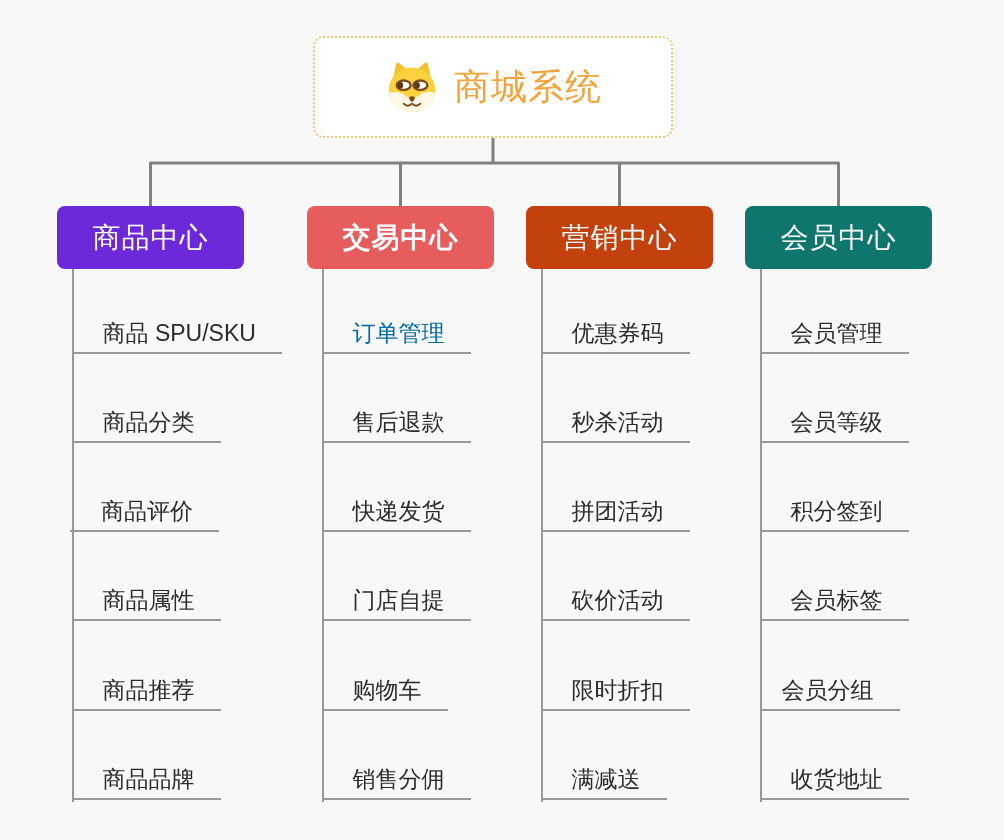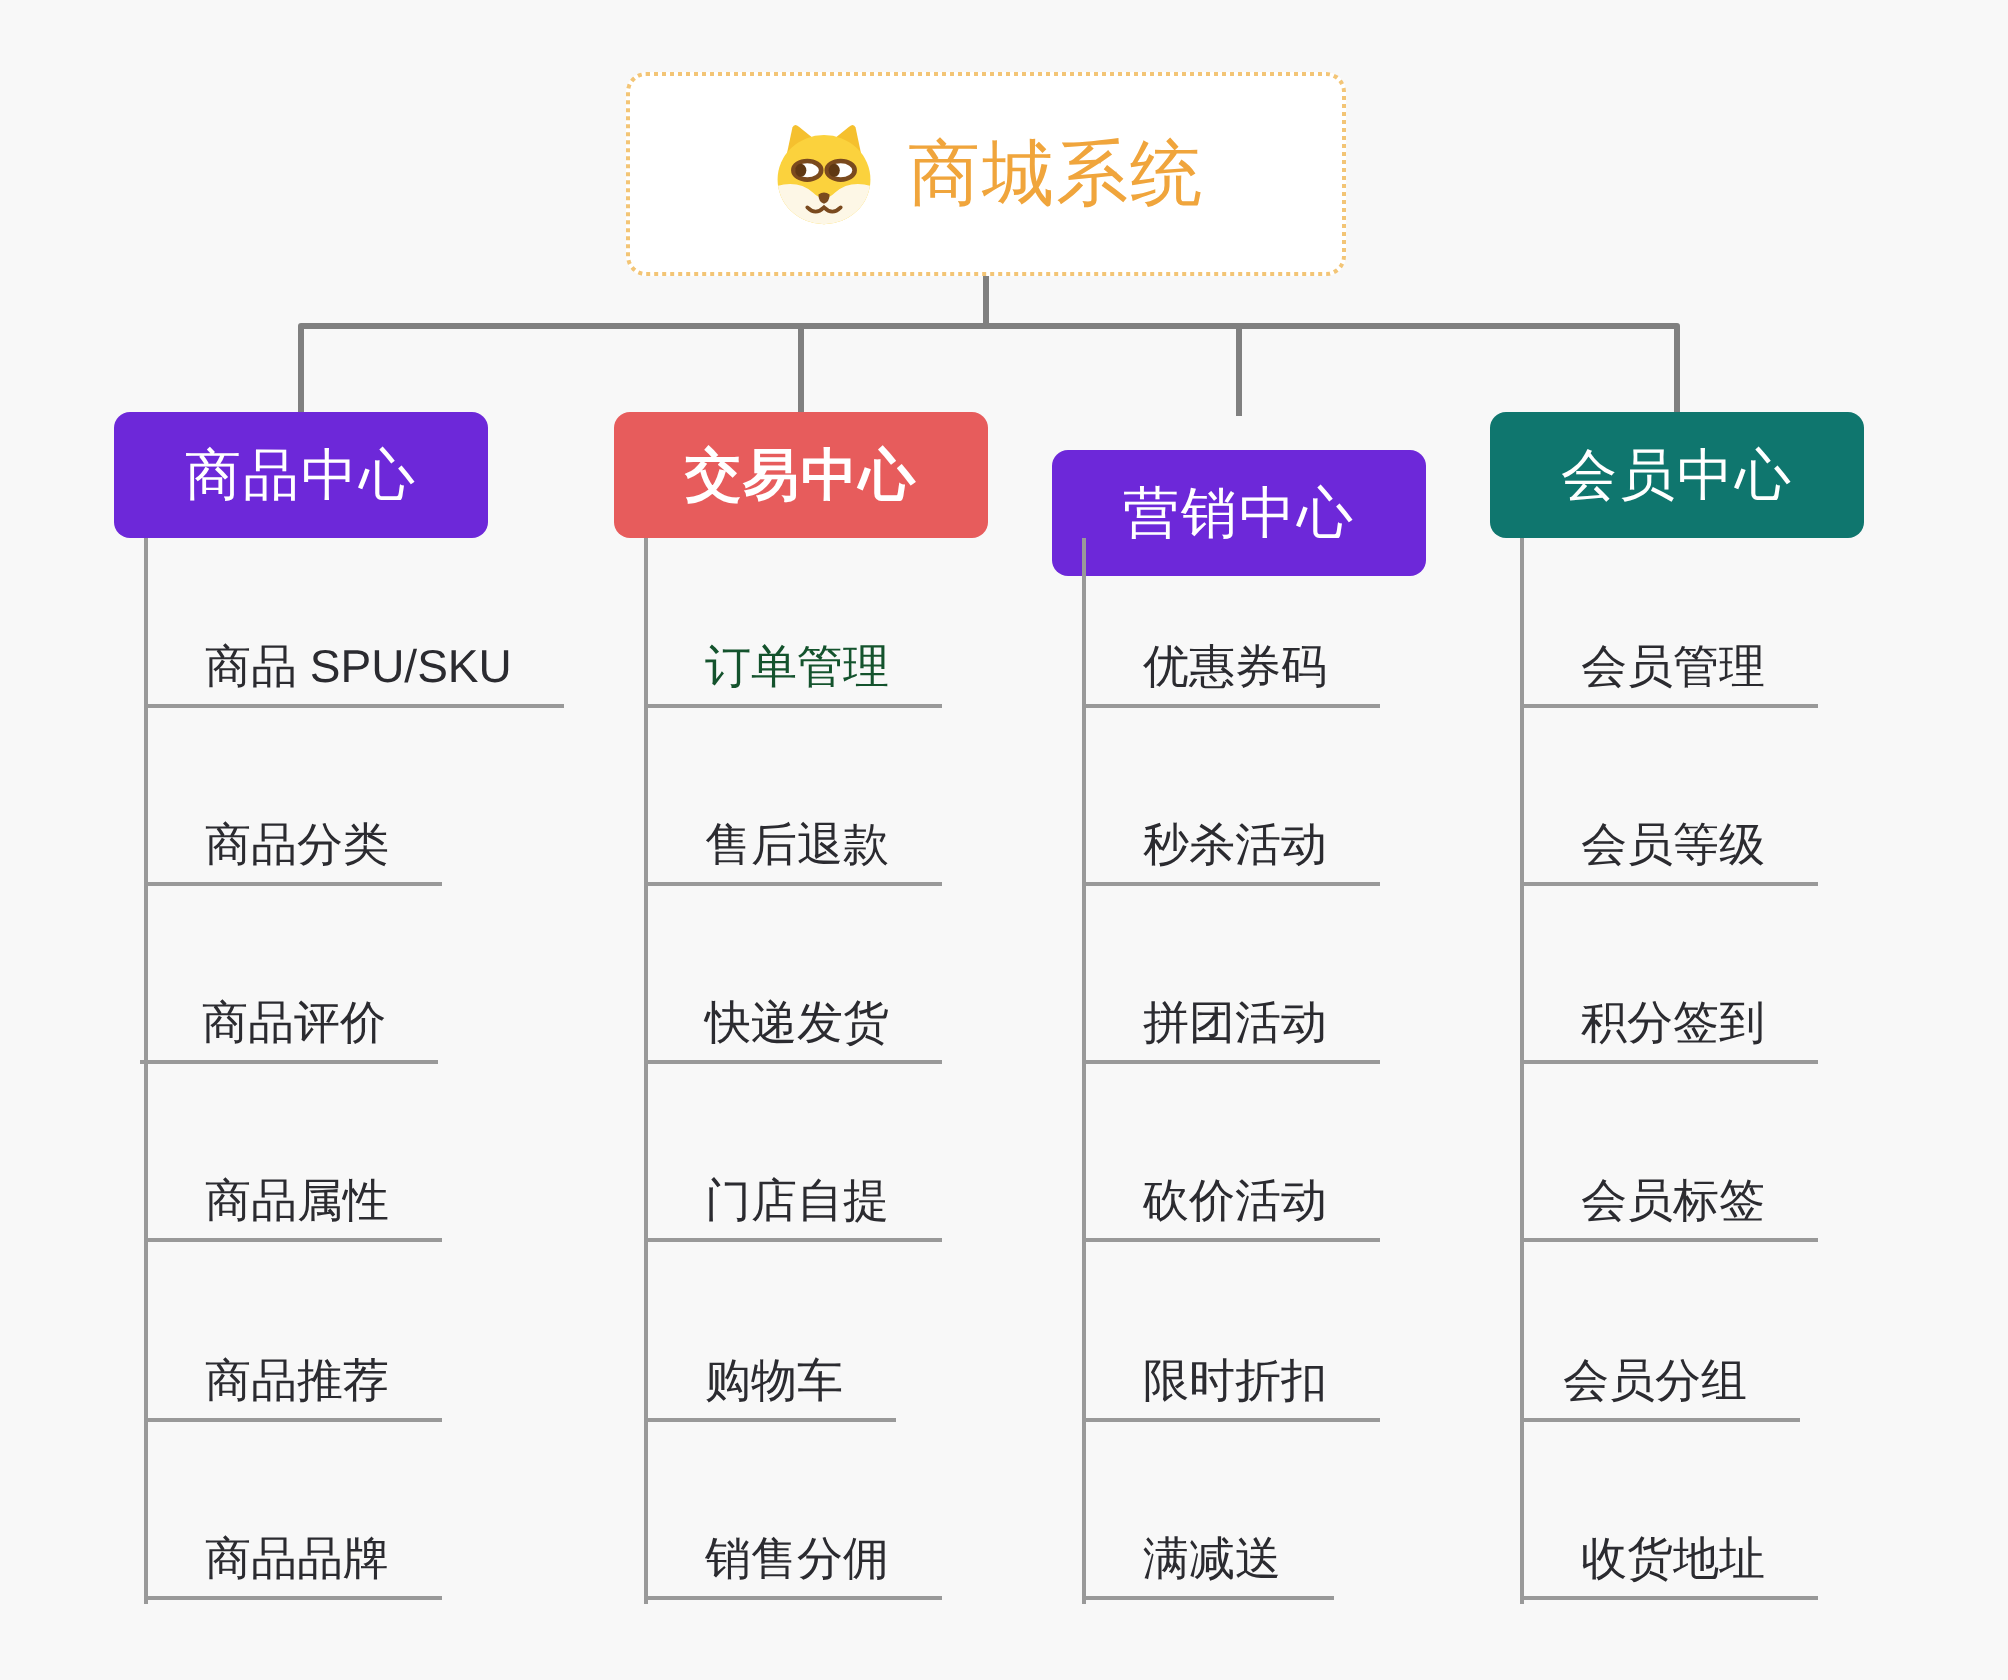--- a/index.html
+++ b/index.html
@@ -64,27 +64,27 @@
       <div class="leaf-item" style="left: 71.5px; top: 314px; border-bottom-color: rgb(153, 153, 153); color: rgb(43, 43, 48);">商品 SPU/SKU</div>
       <div class="leaf-item" style="left: 71.5px; top: 403px; border-bottom-color: rgb(153, 153, 153); color: rgb(43, 43, 48); text-align: center;">商品分类</div>
       <div class="leaf-item" style="left: 60px; top: 492px; border-bottom-color: rgb(153, 153, 153); color: rgb(43, 43, 48); margin-left: 10px;">商品评价</div>
       <div class="leaf-item" style="left: 71.5px; top: 581px; border-bottom-color: rgb(153, 153, 153); color: rgb(43, 43, 48);">商品属性</div>
       <div class="leaf-item" style="left: 71.5px; top: 671px; border-bottom-color: rgb(153, 153, 153); color: rgb(43, 43, 48);">商品推荐</div>
       <div class="leaf-item" style="left: 71.5px; top: 760px; border-bottom-color: rgb(153, 153, 153); color: rgb(43, 43, 48);">商品品牌</div>
       <div class="branch-node" style="left: 307px; top: 206px; background: rgb(231, 92, 92);">
         <span class="branch-label" style="color: rgb(255, 255, 255); font-weight: bold;">交易中心</span>
       </div>
       <div class="trunk" style="left: 321.5px; top: 269px; height: 533px; background: rgb(153, 153, 153);"></div>
-      <div class="leaf-item" style="left: 321.5px; top: 314px; border-bottom-color: rgb(153, 153, 153); color: #14532d;">订单管理</div>
+      <div class="leaf-item" style="left: 321.5px; top: 314px; border-bottom-color: rgb(153, 153, 153); color: #0369a1;">订单管理</div>
       <div class="leaf-item" style="left: 321.5px; top: 403px; border-bottom-color: rgb(153, 153, 153); color: rgb(43, 43, 48);">售后退款</div>
       <div class="leaf-item" style="left: 321.5px; top: 492px; border-bottom-color: rgb(153, 153, 153); color: rgb(43, 43, 48);">快递发货</div>
       <div class="leaf-item" style="left: 321.5px; top: 581px; border-bottom-color: rgb(153, 153, 153); color: rgb(43, 43, 48);">门店自提</div>
       <div class="leaf-item" style="left: 321.5px; top: 671px; border-bottom-color: rgb(153, 153, 153); color: rgb(43, 43, 48);">购物车</div>
       <div class="leaf-item" style="left: 321.5px; top: 760px; border-bottom-color: rgb(153, 153, 153); color: rgb(43, 43, 48);">销售分佣</div>
-      <div class="branch-node" style="left: 526px; top: 206px; background: #6d28d9; margin-top: 19px;">
+      <div class="branch-node" style="left: 526px; top: 206px; background: #c2410c;">
         <span class="branch-label" style="color: rgb(255, 255, 255);">营销中心</span>
       </div>
       <div class="trunk" style="left: 540.5px; top: 269px; height: 533px; background: rgb(153, 153, 153);"></div>
       <div class="leaf-item" style="left: 540.5px; top: 314px; border-bottom-color: rgb(153, 153, 153); color: rgb(43, 43, 48);">优惠券码</div>
       <div class="leaf-item" style="left: 540.5px; top: 403px; border-bottom-color: rgb(153, 153, 153); color: rgb(43, 43, 48);">秒杀活动</div>
       <div class="leaf-item" style="left: 540.5px; top: 492px; border-bottom-color: rgb(153, 153, 153); color: rgb(43, 43, 48);">拼团活动</div>
       <div class="leaf-item" style="left: 540.5px; top: 581px; border-bottom-color: rgb(153, 153, 153); color: rgb(43, 43, 48);">砍价活动</div>
       <div class="leaf-item" style="left: 540.5px; top: 671px; border-bottom-color: rgb(153, 153, 153); color: rgb(43, 43, 48);">限时折扣</div>
       <div class="leaf-item" style="left: 540.5px; top: 760px; border-bottom-color: rgb(153, 153, 153); color: rgb(43, 43, 48);">满减送</div>
       <div class="branch-node" style="left: 745px; top: 206px; background: #0f766e;">

